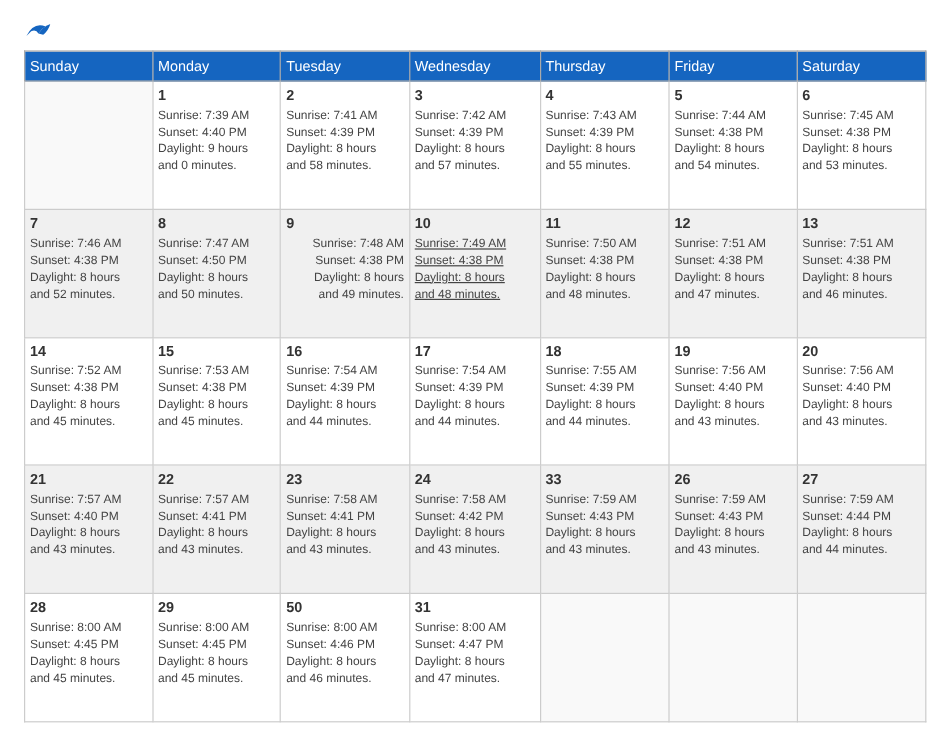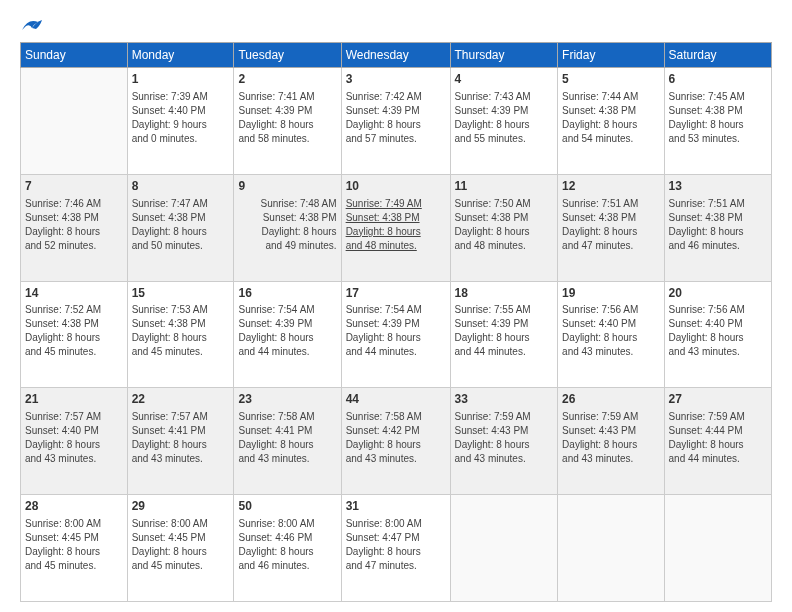--- a/index.html
+++ b/index.html
@@ -174,21 +174,21 @@
           <td>
             <span class="day-number">7</span>
             <div class="cell-content" style="white-space: pre-line;">Sunrise: 7:46 AM
 Sunset: 4:38 PM
 Daylight: 8 hours
 and 52 minutes.</div>
           </td>
           <td>
             <span class="day-number">8</span>
             <div class="cell-content" style="white-space: pre-line;">Sunrise: 7:47 AM
-Sunset: 4:38 PM
+Sunset: 4:50 PM
 Daylight: 8 hours
 and 50 minutes.</div>
           </td>
           <td>
             <span class="day-number">9</span>
             <div class="cell-content" style="white-space: pre-line; text-align: right;">Sunrise: 7:48 AM
 Sunset: 4:38 PM
 Daylight: 8 hours
 and 49 minutes.</div>
           </td>
@@ -288,21 +288,21 @@
 and 43 minutes.</div>
           </td>
           <td>
             <span class="day-number">23</span>
             <div class="cell-content" style="white-space: pre-line;">Sunrise: 7:58 AM
 Sunset: 4:41 PM
 Daylight: 8 hours
 and 43 minutes.</div>
           </td>
           <td>
-            <span class="day-number">44</span>
+            <span class="day-number">24</span>
             <div class="cell-content" style="white-space: pre-line;">Sunrise: 7:58 AM
 Sunset: 4:42 PM
 Daylight: 8 hours
 and 43 minutes.</div>
           </td>
           <td>
             <span class="day-number">33</span>
             <div class="cell-content" style="white-space: pre-line;">Sunrise: 7:59 AM
 Sunset: 4:43 PM
 Daylight: 8 hours

